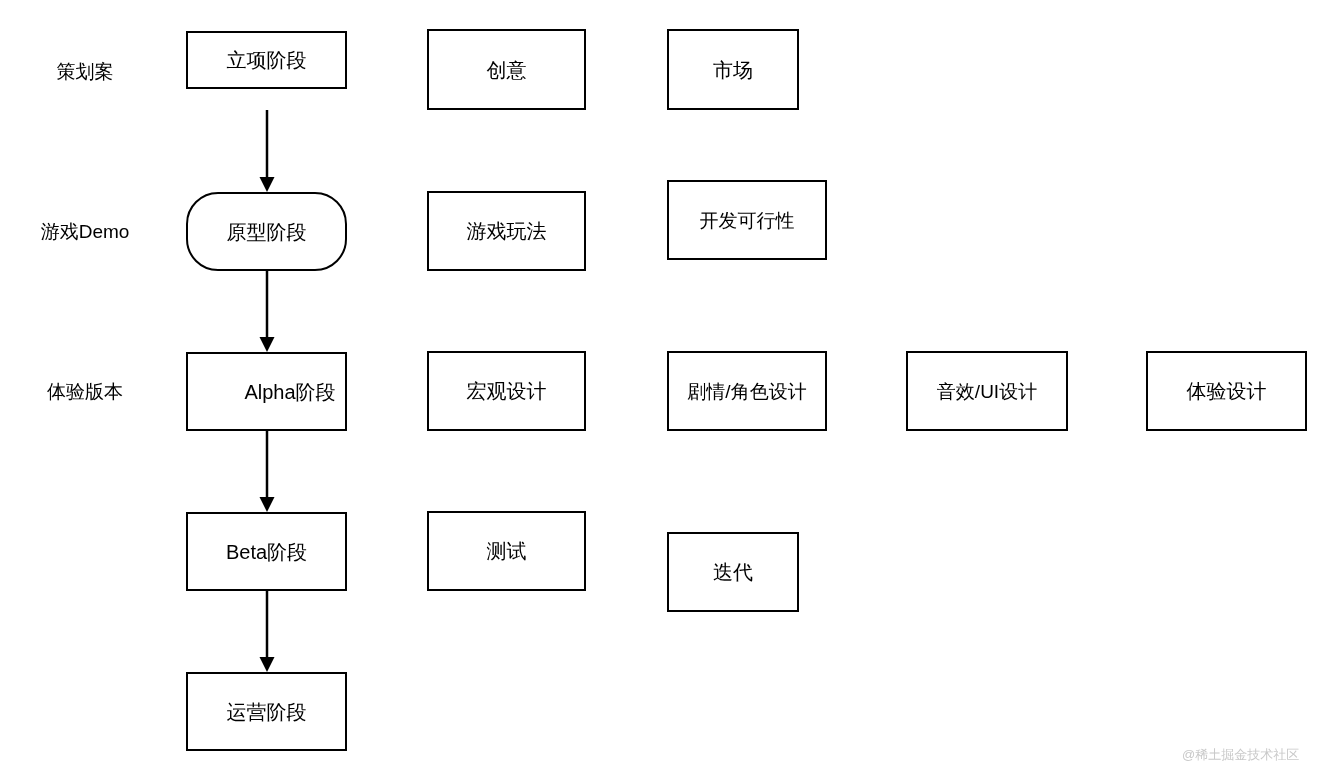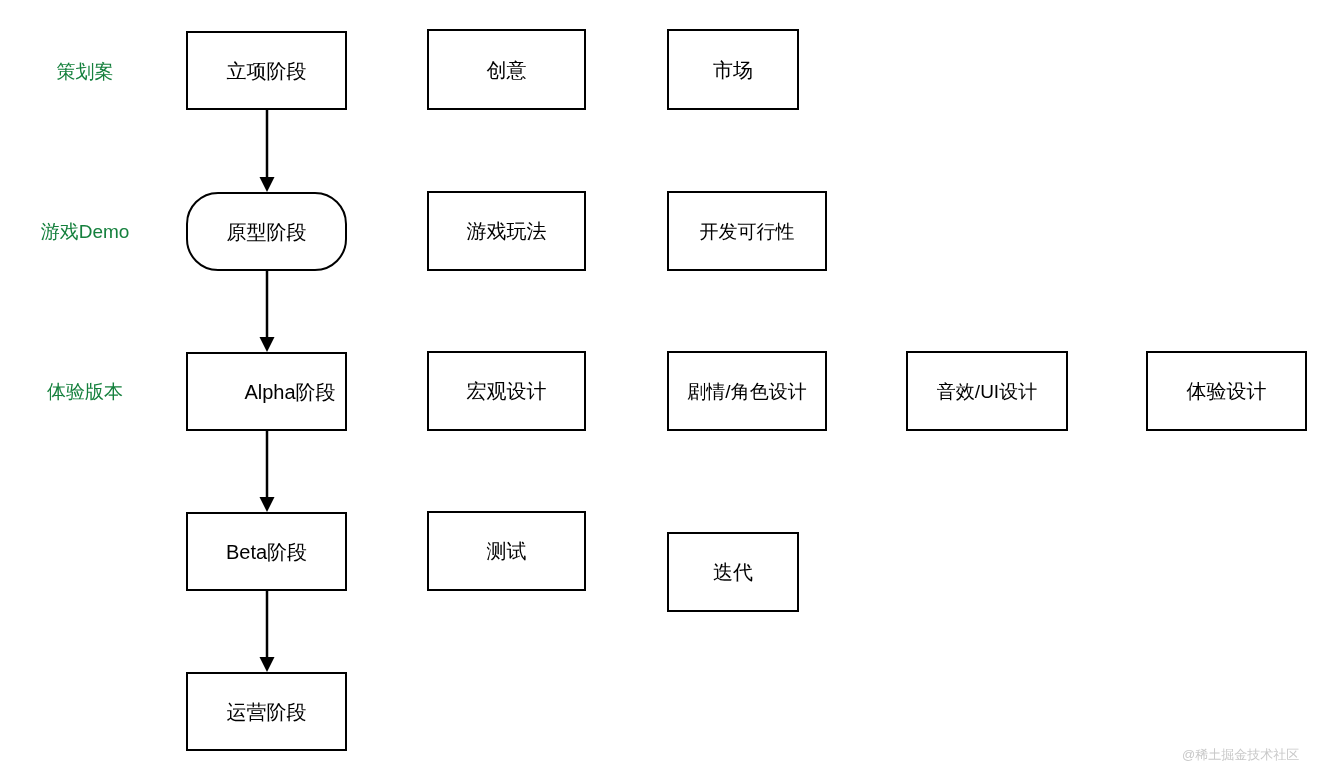--- a/index.html
+++ b/index.html
@@ -13,21 +13,21 @@
   #canvas {
     position: relative;
     width: 1340px;
     height: 784px;
     background: #ffffff;
     overflow: hidden;
   }
   .row-label {
     position: absolute;
     font-size: 19px;
-    color: #15803d;
+    color: #000000;
     white-space: nowrap;
     text-align: right;
     line-height: 1;
     transform: translate(-50%, -50%);
   }
   .node {
     position: absolute;
     box-sizing: border-box;
     border: 2.5px solid #000000;
     background: #ffffff;
@@ -73,36 +73,36 @@
       </g>
       <g>
         <line x1="267" y1="431" x2="267" y2="500" stroke="#000000" stroke-width="2.5"></line>
         <polygon points="259.5,497 274.5,497 267,512" fill="#000000"></polygon>
       </g>
       <g>
         <line x1="267" y1="591" x2="267" y2="660" stroke="#000000" stroke-width="2.5"></line>
         <polygon points="259.5,657 274.5,657 267,672" fill="#000000"></polygon>
       </g>
     </svg>
-    <div class="node" style="left: 186px; top: 31px; width: 161px; height: 79px; border-color: rgb(0, 0, 0);">
+    <div class="node" style="left: 186px; top: 31px; width: 161px; height: 58px; border-color: rgb(0, 0, 0);">
       <span>立项阶段</span>
     </div>
     <div class="node" style="left: 427px; top: 29px; width: 159px; height: 81px; border-color: rgb(0, 0, 0);">
       <span>创意</span>
     </div>
     <div class="node" style="left: 667px; top: 29px; width: 132px; height: 81px; border-color: rgb(0, 0, 0);">
       <span>市场</span>
     </div>
     <div class="node" style="left: 186px; top: 192px; width: 161px; height: 79px; border-color: rgb(0, 0, 0); border-radius: 32px;">
       <span>原型阶段</span>
     </div>
     <div class="node" style="left: 427px; top: 191px; width: 159px; height: 80px; border-color: rgb(0, 0, 0);">
       <span>游戏玩法</span>
     </div>
-    <div class="node tight" style="left: 667px; top: 191px; width: 160px; height: 80px; border-color: rgb(0, 0, 0);">
+    <div class="node tight" style="left: 667px; top: 180px; width: 160px; height: 80px; border-color: rgb(0, 0, 0);">
       <span>开发可行性</span>
     </div>
     <div class="node" style="left: 186px; top: 352px; width: 161px; height: 79px; border-color: rgb(0, 0, 0); padding-left: 47px;">
       <span>Alpha阶段</span>
     </div>
     <div class="node" style="left: 427px; top: 351px; width: 159px; height: 80px; border-color: rgb(0, 0, 0);">
       <span>宏观设计</span>
     </div>
     <div class="node tight" style="left: 667px; top: 351px; width: 160px; height: 80px; border-color: rgb(0, 0, 0);">
       <span>剧情/角色设计</span>

